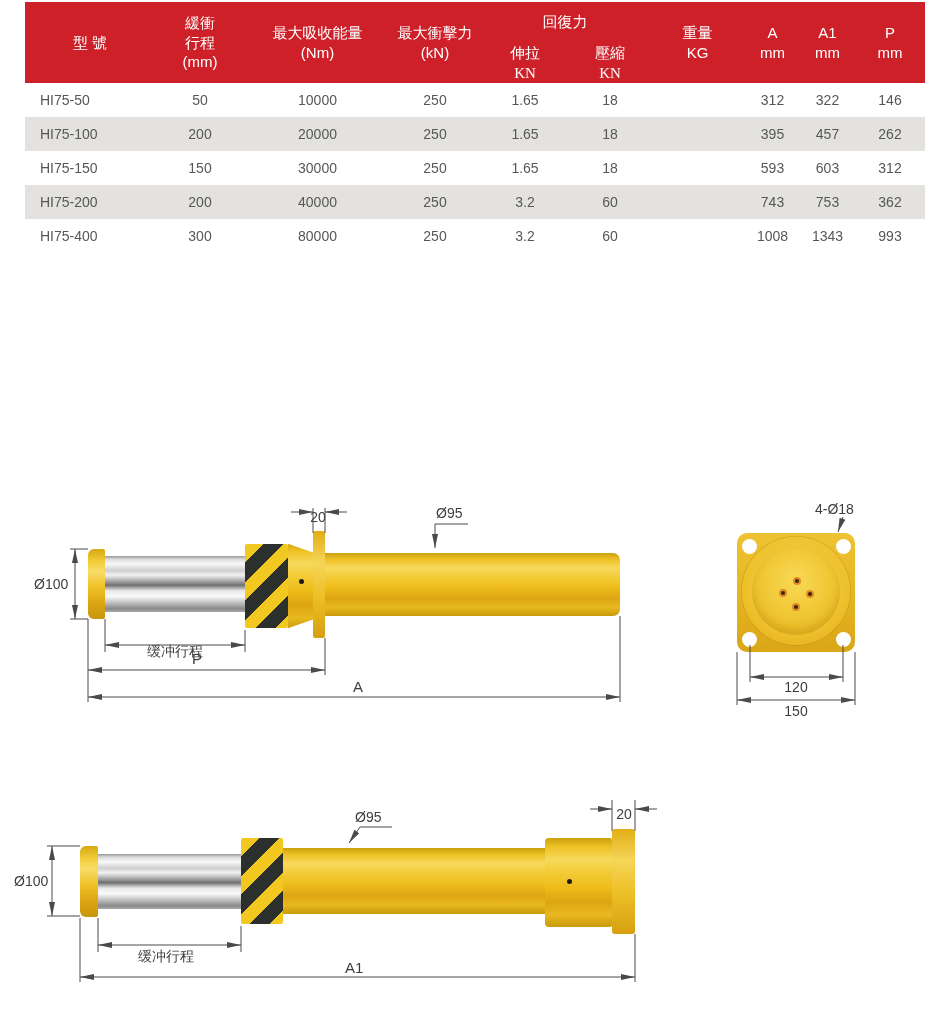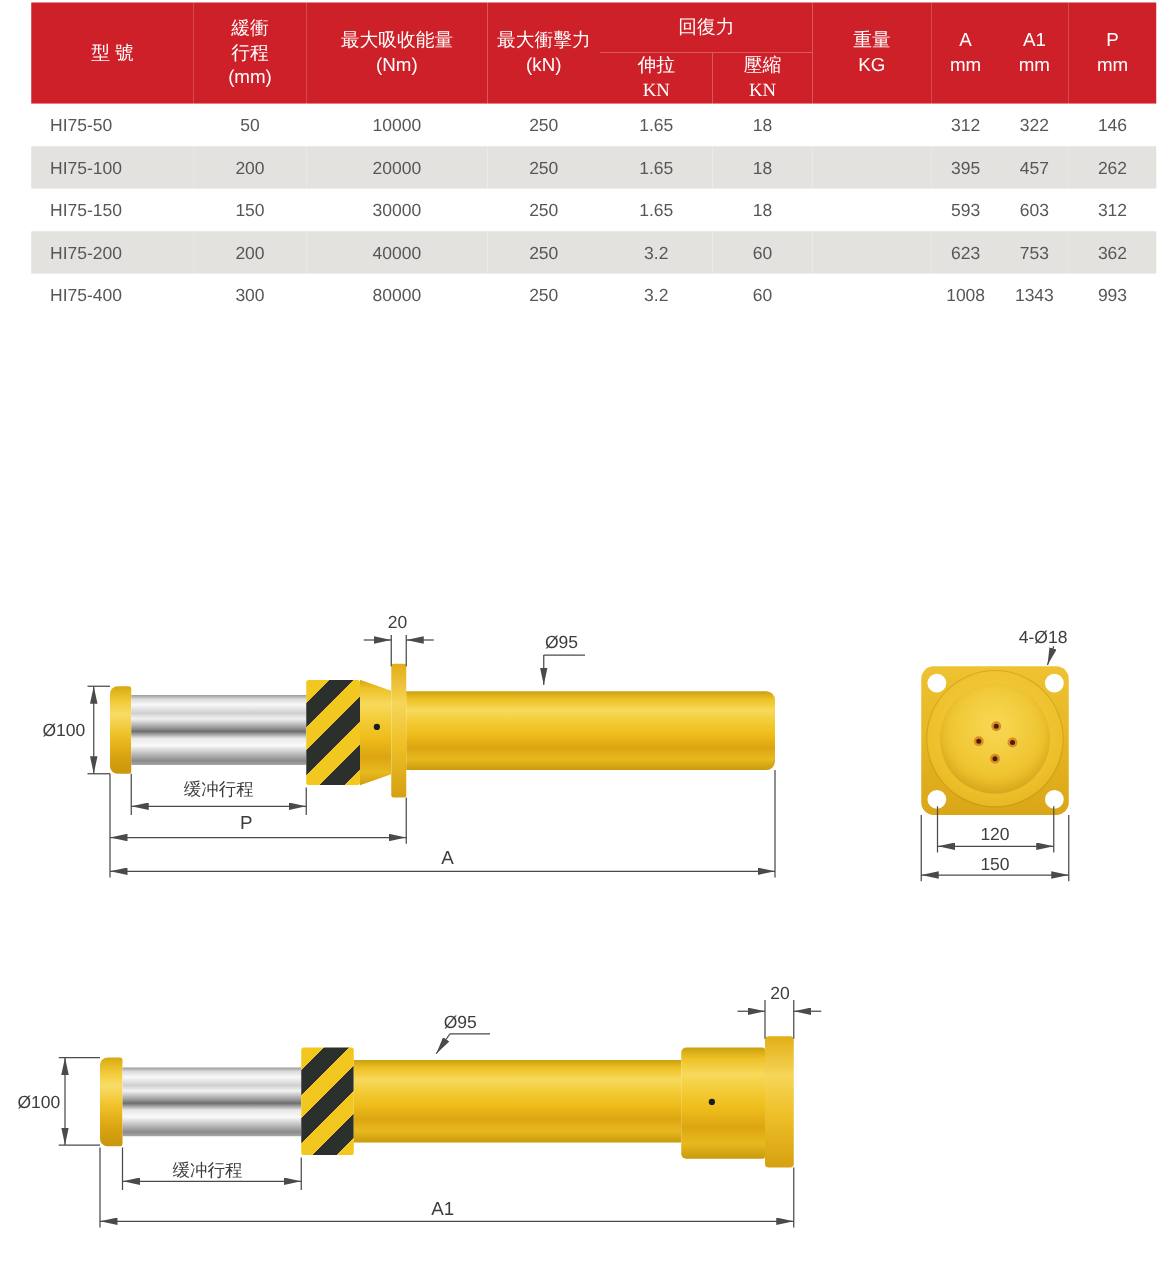--- a/index.html
+++ b/index.html
@@ -34,21 +34,21 @@
   .fl-dome{border-radius:50%;background:radial-gradient(circle at 50% 40%,#f6d148,#edbf2a 65%,#dfa91a);
            box-shadow:0 0 0 1px rgba(175,135,15,.35);}
   .fl-inner{border-radius:50%;background:radial-gradient(circle at 50% 38%,#f8d954,#eec32e 60%,#e2ad1c);
             box-shadow:inset 0 -5px 9px rgba(160,110,0,.28);}
   .hole{background:#fff;border-radius:50%;width:15px;height:15px;}
   .plugdot{width:4px;height:4px;background:#3a2406;border:2px solid #e08a25;border-radius:50%;}
 
   
   .lbl{position:absolute;font-size:14px;color:#3d3d3f;white-space:nowrap;}
   .lbl.big{font-size:15px;}
-  .lbl.ctr{text-align:center;}
+  .lbl.ctr{text-align:center;margin-top:20px;}
 
   svg.dims{position:absolute;left:0;top:0;pointer-events:none;}
   svg.dims line{stroke:#4a4a4a;stroke-width:1;}
 </style>
 </head>
 <body>
 
 <div class="page">
 
   <table class="spec">
@@ -129,21 +129,21 @@
         <td>312</td>
       </tr>
       <tr>
         <td class="model">HI75-200</td>
         <td>200</td>
         <td>40000</td>
         <td>250</td>
         <td>3.2</td>
         <td>60</td>
         <td></td>
-        <td>623</td>
+        <td>743</td>
         <td>753</td>
         <td>362</td>
       </tr>
       <tr>
         <td class="model">HI75-400</td>
         <td>300</td>
         <td>80000</td>
         <td>250</td>
         <td>3.2</td>
         <td>60</td>

